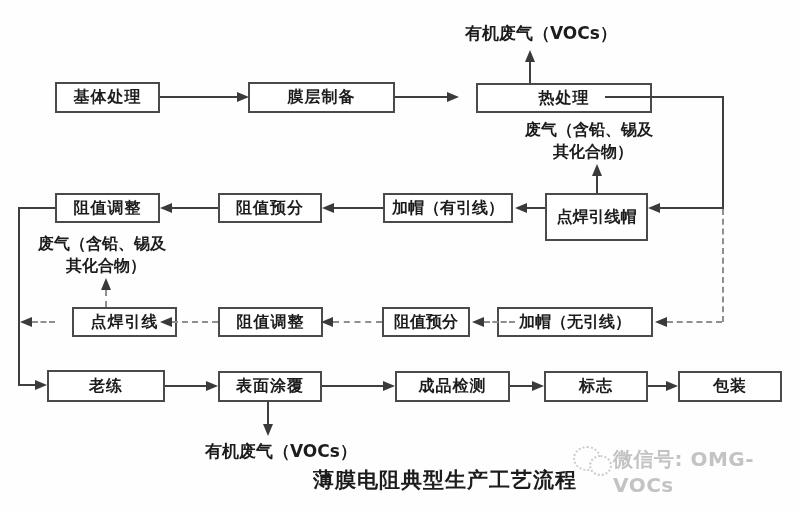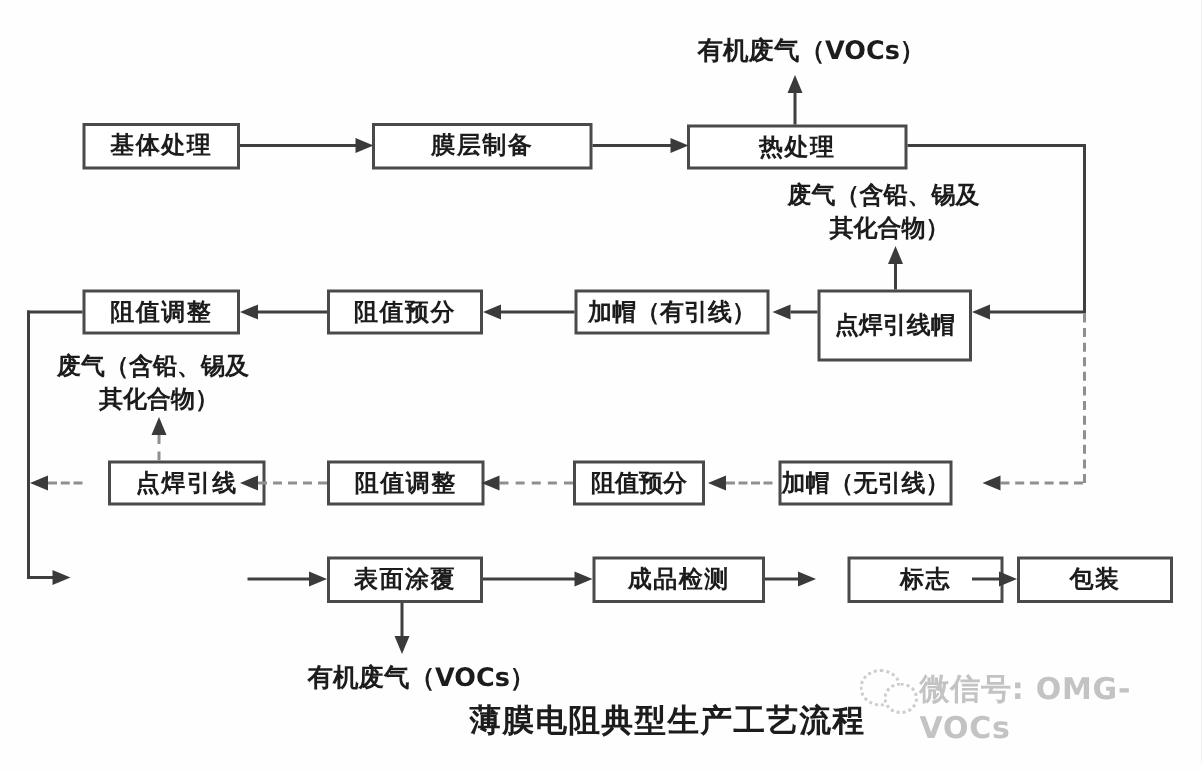--- a/index.html
+++ b/index.html
@@ -36,21 +36,21 @@
 <body>
 
 <div id="stage">
 
   <div class="box" style="left:55px;top:82px;width:105px;height:31px;">
       <span>基体处理</span>
     </div>
   <div class="box" style="left:248px;top:82px;width:147px;height:31px;justify-content:center;">
       <span>膜层制备</span>
     </div>
-  <div class="box" style="left:458px;top:83px;width:147px;height:30px;">
+  <div class="box" style="left:476px;top:83px;width:176px;height:30px;">
       <span>热处理</span>
     </div>
 
   <div class="box" style="left:55px;top:193px;width:105px;height:30px;">
       <span>阻值调整</span>
     </div>
   <div class="box" style="left:218px;top:193px;width:104px;height:30px;">
       <span>阻值预分</span>
     </div>
   <div class="box" style="left:383px;top:193px;width:130px;height:30px;letter-spacing:0;">
@@ -62,31 +62,34 @@
 
   <div class="box" style="left:72px;top:307px;width:105px;height:30px;">
       <span>点焊引线</span>
     </div>
   <div class="box" style="left:218px;top:307px;width:105px;height:30px;">
       <span>阻值调整</span>
     </div>
   <div class="box" style="left:382px;top:307px;width:88px;height:30px;letter-spacing:0;">
       <span>阻值预分</span>
     </div>
-  <div class="box" style="left:519px;top:307px;width:116px;height:30px;letter-spacing:0;">
+  <div class="box" style="left:497px;top:307px;width:156px;height:30px;letter-spacing:0;">
       <span>加帽（无引线）</span>
     </div>
 
+  <div class="box" style="left:47px;top:370px;width:118px;height:32px;">
+      <span>老练</span>
+    </div>
   <div class="box" style="left:218px;top:371px;width:104px;height:31px;">
       <span>表面涂覆</span>
     </div>
   <div class="box" style="left:395px;top:371px;width:115px;height:31px;">
       <span>成品检测</span>
     </div>
-  <div class="box" style="left:544px;top:371px;width:104px;height:31px;margin-left:21px;">
+  <div class="box" style="left:544px;top:371px;width:104px;height:31px;">
       <span>标志</span>
     </div>
   <div class="box" style="left:678px;top:371px;width:104px;height:31px;">
       <span>包装</span>
     </div>
 
   <div class="lbl" style="left:465px;top:22px;font-size:17px;">有机废气（VOCs）</div>
   <div class="lbl" style="left:525px;top:120px;">废气（含铅、锡及</div>
   <div class="lbl" style="left:553px;top:142px;">其化合物）</div>
   <div class="lbl" style="left:38px;top:234px;">废气（含铅、锡及</div>

